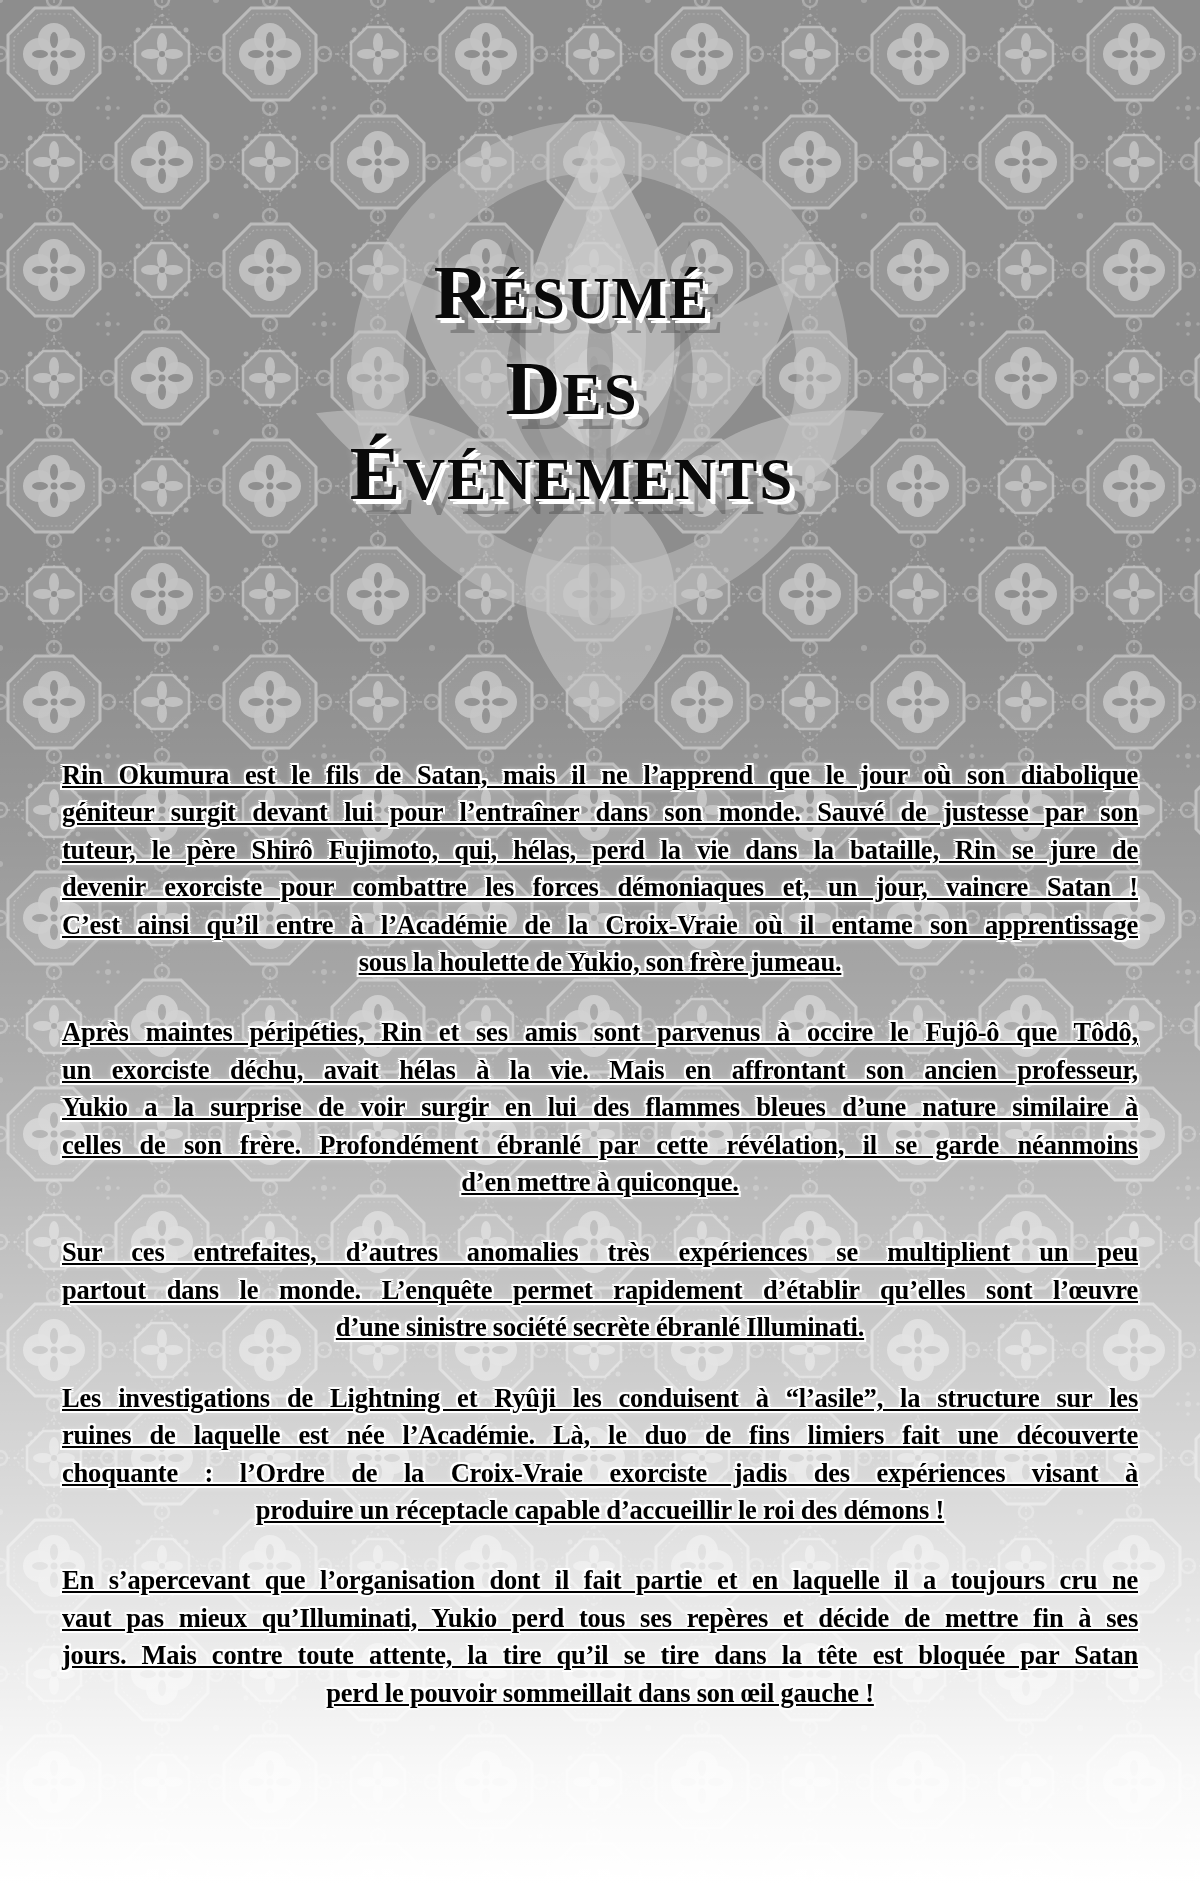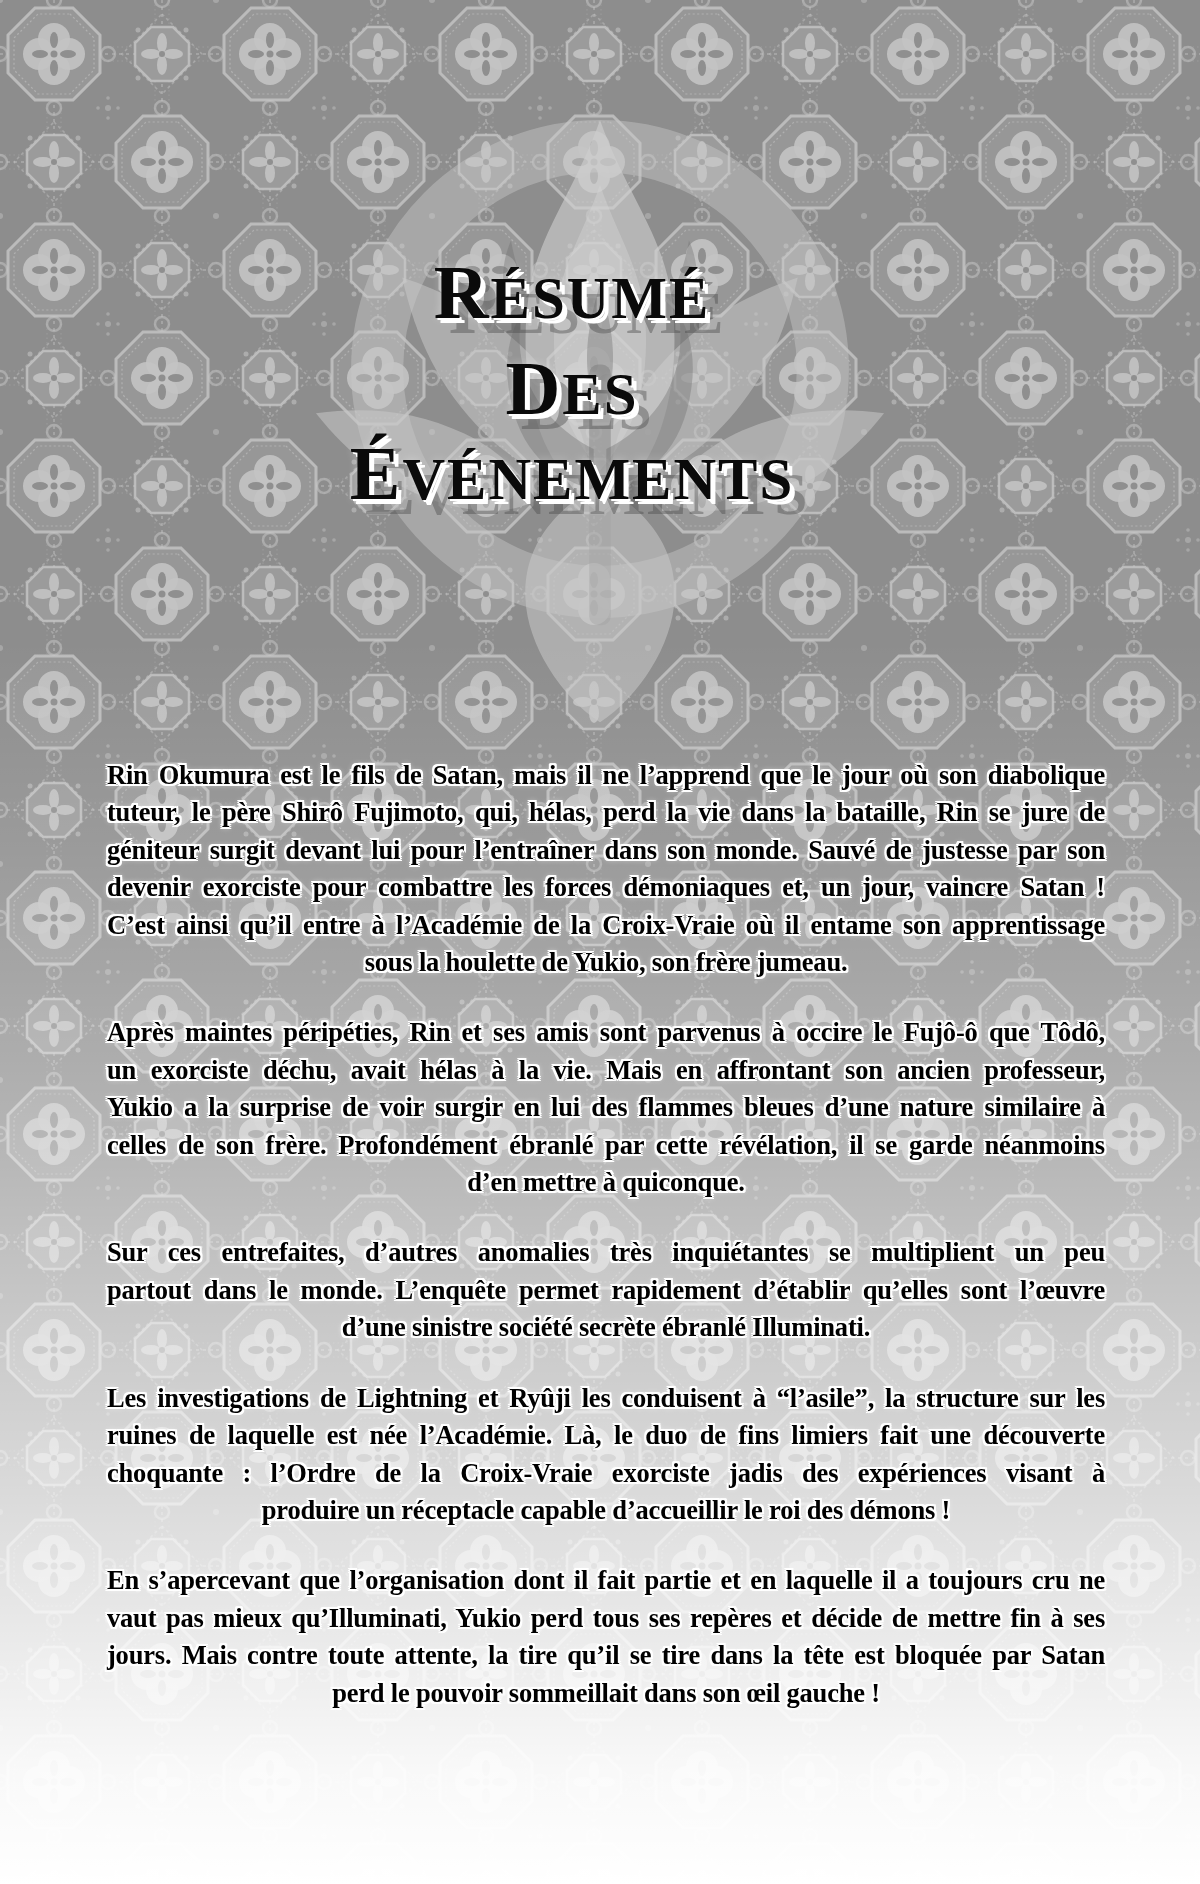--- a/index.html
+++ b/index.html
@@ -53,22 +53,23 @@
   .t-line { white-space: nowrap; }
   .t-init { font-size: 76px; }
   .t-rest { font-size: 59px; }
   .title-stack .t-line:nth-of-type(1) { line-height: 86px; }
   .title-stack .t-line:nth-of-type(2) { line-height: 64px; }
   .title-stack .t-line:nth-of-type(3) { line-height: 64px; }
 
   
   .paragraphs {
     position: absolute; z-index: 5;
-    top: 757px; left: 12px; right: 0;
-    padding: 0 95px;
+    top: 757px; left: 0; right: 0;
+    padding: 0 62px;
+    text-decoration: underline;
   }
   .para { margin: 0 0 33px 0; }
   .line {
     font-size: 26.5px;
     line-height: 37.4px;
     font-weight: bold;
     color: #000000;
     letter-spacing: -0.2px;
     text-align: justify;
     text-align-last: justify;
@@ -245,37 +246,37 @@
 
     <div class="t-line"><span class="t-init">D</span><span class="t-rest">ES</span></div>
 
     <div class="t-line"><span class="t-init">É</span><span class="t-rest">VÉNEMENTS</span></div>
   </div>
 
 <div class="paragraphs">
   <div class="para">
 
   <div class="line">Rin Okumura est le fils de Satan, mais il ne l’apprend que le jour où son diabolique</div>
+      <div class="line">géniteur surgit devant lui pour l’entraîner dans son monde. Sauvé de justesse par son</div>
       <div class="line">tuteur, le père Shirô Fujimoto, qui, hélas, perd la vie dans la bataille, Rin se jure de</div>
-      <div class="line">géniteur surgit devant lui pour l’entraîner dans son monde. Sauvé de justesse par son</div>
       <div class="line">devenir exorciste pour combattre les forces démoniaques et, un jour, vaincre Satan !</div>
       <div class="line">C’est ainsi qu’il entre à l’Académie de la Croix-Vraie où il entame son apprentissage</div>
       <div class="line last">sous la houlette de Yukio, son frère jumeau.</div>
     </div>
   <div class="para">
 
   <div class="line">Après maintes péripéties, Rin et ses amis sont parvenus à occire le Fujô-ô que Tôdô,</div>
       <div class="line">un exorciste déchu, avait hélas à la vie. Mais en affrontant son ancien professeur,</div>
       <div class="line">Yukio a la surprise de voir surgir en lui des flammes bleues d’une nature similaire à</div>
       <div class="line">celles de son frère. Profondément ébranlé par cette révélation, il se garde néanmoins</div>
       <div class="line last">d’en mettre à quiconque.</div>
     </div>
   <div class="para">
 
-  <div class="line">Sur ces entrefaites, d’autres anomalies très inquiétantes se multiplient un peu</div>
+  <div class="line">Sur ces entrefaites, d’autres anomalies très expériences se multiplient un peu</div>
       <div class="line">partout dans le monde. L’enquête permet rapidement d’établir qu’elles sont l’œuvre</div>
       <div class="line last">d’une sinistre société secrète ébranlé Illuminati.</div>
     </div>
   <div class="para">
 
   <div class="line">Les investigations de Lightning et Ryûji les conduisent à “l’asile”, la structure sur les</div>
       <div class="line">ruines de laquelle est née l’Académie. Là, le duo de fins limiers fait une découverte</div>
       <div class="line">choquante : l’Ordre de la Croix-Vraie exorciste jadis des expériences visant à</div>
       <div class="line last">produire un réceptacle capable d’accueillir le roi des démons !</div>
     </div>

